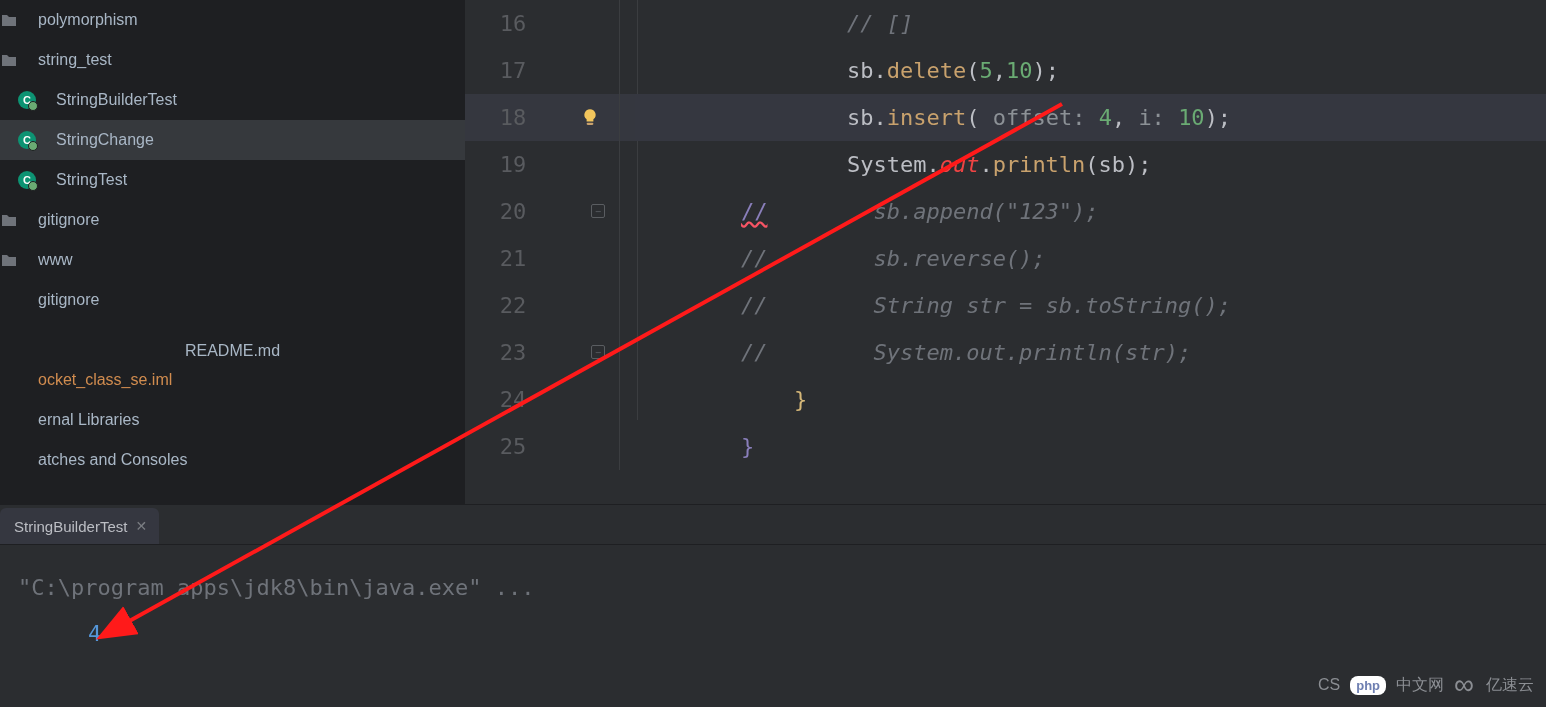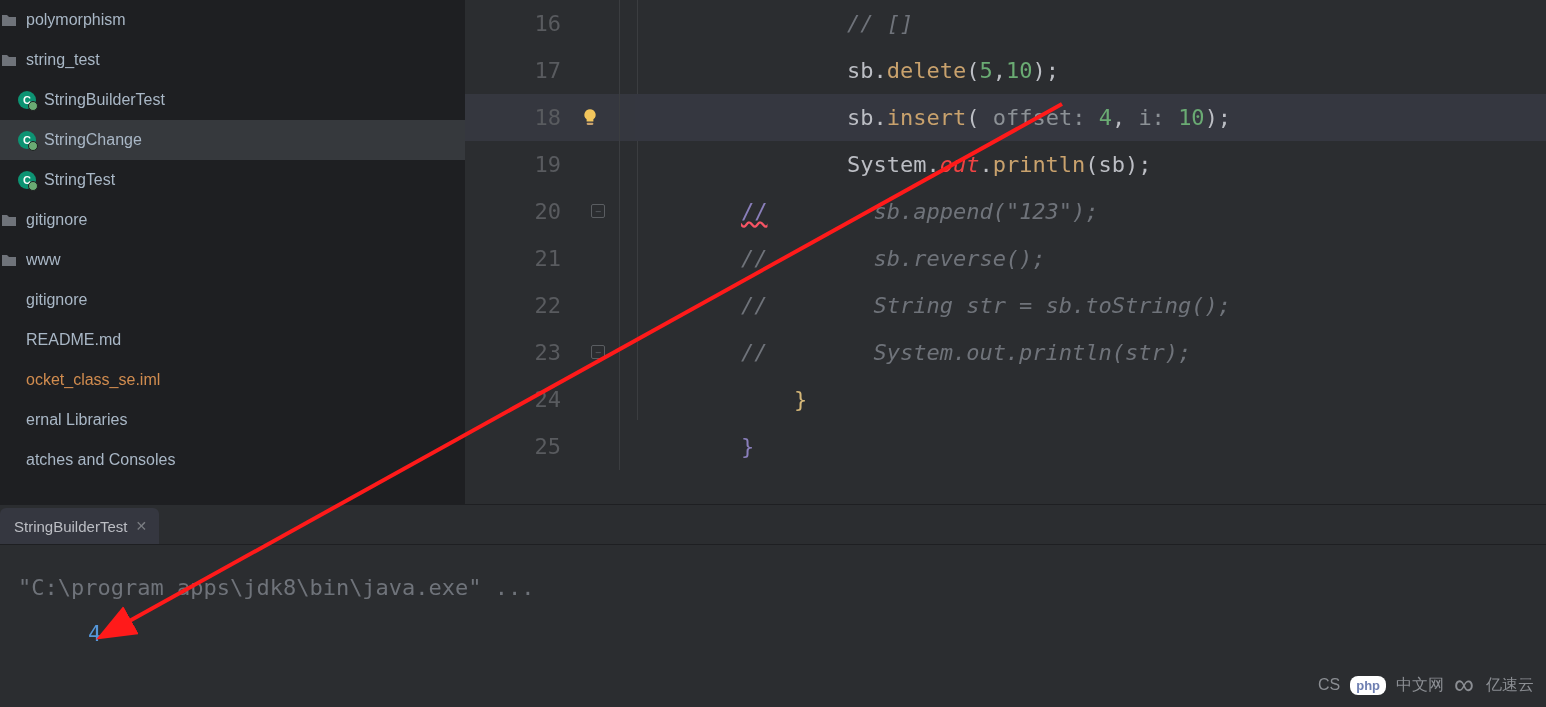--- a/index.html
+++ b/index.html
@@ -19,21 +19,21 @@
     color: #a9b7c6;
     font-family: -apple-system, "Segoe UI", sans-serif;
     font-size: 16px;
     overflow: hidden;
   }
   .tree-row {
     height: 40px;
     display: flex;
     align-items: center;
     padding-left: 4px;
-    gap: 8px;
+    gap: 20px;
     cursor: pointer;
   }
   .tree-row.selected { background: #36393d; }
   .tree-row .icon { width: 18px; height: 18px; display: inline-flex; align-items:center; justify-content:center; }
   .folder-icon svg { width: 16px; height: 14px; }
   .class-icon {
     width: 18px; height: 18px; border-radius: 50%;
     background: #0d9373;
     color: #fff; font-size: 11px; font-weight: bold;
     display:flex; align-items:center; justify-content:center;
@@ -48,21 +48,21 @@
 
   .editor {
     flex: 1;
     background: #2b2d30;
     display: flex;
     font-size: 22px;
     line-height: 47px;
   }
   .gutter {
     width: 120px;
-    text-align: right;
+    text-align: center;
     color: #595b5f;
     padding-right: 24px;
     user-select: none;
     position:relative;
   }
   .gutter .ln { height: 47px; }
   .fold-col { width: 50px; position: relative; }
   .fold-mark {
     position:absolute; left: 6px;
     width: 14px; height: 14px;
@@ -208,21 +208,21 @@
           <svg viewBox="0 0 16 14">
             <path fill="#6f737a" d="M1 2h5l2 2h7v9H1z"></path>
           </svg>
         </span>
         <span class="label">www</span>
       </div>
       <div class="tree-row" style="padding-left: 0px;">
         <span class="icon"></span>
         <span class="label">gitignore</span>
       </div>
-      <div class="tree-row" style="padding-left: 0px;">
+      <div class="tree-row" style="padding-left: 0px; flex-direction: column;">
         <span class="icon"></span>
         <span class="label">README.md</span>
       </div>
       <div class="tree-row file-orange" style="padding-left: 0px;">
         <span class="icon"></span>
         <span class="label">ocket_class_se.iml</span>
       </div>
       <div class="tree-row" style="padding-left: 0px;">
         <span class="icon"></span>
         <span class="label">ernal Libraries</span>

